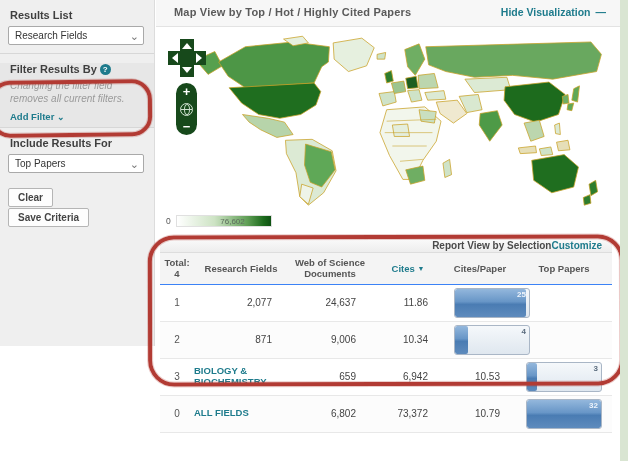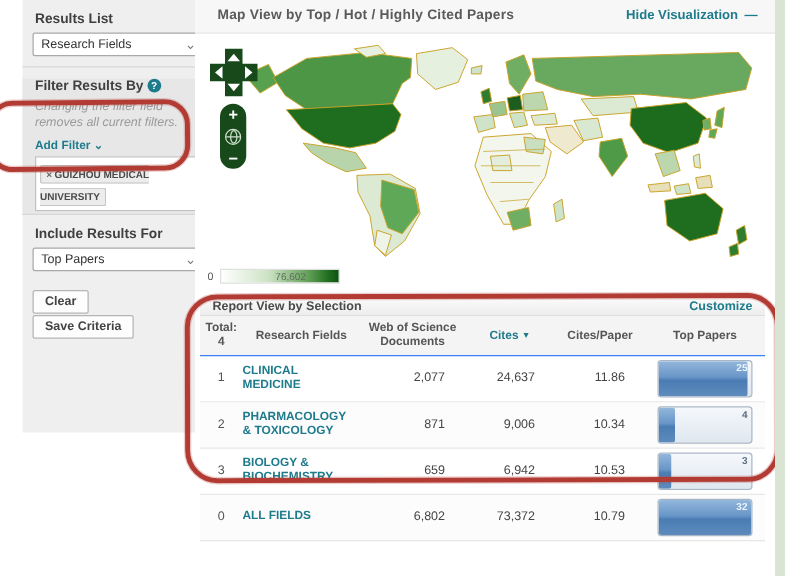--- a/index.html
+++ b/index.html
@@ -4,21 +4,21 @@
 <style>
   * { margin:0; padding:0; box-sizing:border-box; }
   html,body { width:628px; height:461px; }
   body { font-family:"Liberation Sans", sans-serif; background:#ffffff; overflow:hidden; }
   #app { position:relative; width:628px; height:461px; background:#ffffff; }
 
   
   .right-strip { position:absolute; right:0; top:0; width:8px; height:461px; background:#d9e5d2; }
 
   
-  .sidebar { position:absolute; left:0; top:0; width:155px; height:346px; background:#efefef; border-right:1px solid #dcdcdc;margin-left:18px; }
+  .sidebar { position:absolute; left:0; top:0; width:155px; height:346px; background:#efefef; border-right:1px solid #dcdcdc; }
   .sb-label { font-size:11px; font-weight:bold; color:#3f3f3f; margin:9px 0 5px 10px; }
   .dropdown { position:relative; margin:0 10px 0 8px; height:19px; background:#fff; border:1px solid #a9a9a9; border-radius:2px;
               font-size:10px; color:#333; line-height:17px; padding:0 16px 0 6px; cursor:pointer; }
   .dropdown .chev { position:absolute; right:4px; top:1px; font-size:11px; color:#777; }
   .sb-divider { height:1px; background:#d7d7d7; margin:8px 0 0 0; }
   .filter-section { background:#e7e7e7; padding-bottom:2px; border-bottom:1px solid #d7d7d7; }
   .info-badge { display:inline-block; width:11px; height:11px; border-radius:50%; background:#1e7b8c; color:#fff;
                 font-size:8px; line-height:11px; text-align:center; font-weight:bold; vertical-align:1px; margin-left:3px; }
   .filter-note { font-size:10px; font-style:italic; color:#9a9a9a; margin:2px 12px 6px 10px; line-height:1.25; }
   .add-filter { font-size:9.5px; font-weight:bold; color:#1e7b8c; margin:2px 0 3px 10px; cursor:pointer; }
@@ -54,21 +54,21 @@
 
   .map-legend { position:absolute; left:10px; bottom:8px; display:flex; align-items:center; }
   .legend-min { font-size:8.5px; color:#555; margin-right:5px; }
   .legend-bar { position:relative; width:96px; height:12px;
                 background:linear-gradient(90deg,#ffffff 0%,#cde3c4 40%,#5f9e55 75%,#1d6b1d 92%,#0e5212 100%);
                 border:1px solid #e0e0e0; }
   .legend-max { position:absolute; right:26px; top:1px; font-size:8px; color:#5d6d5d; }
 
   
   .report { position:absolute; left:4px; top:238px; width:452px; }
-  .report-header { height:15px; display:flex; justify-content:space-between; align-items:center;
+  .report-header { height:15px; display:flex; justify-content:flex-end; align-items:center;
                    background:linear-gradient(#fbfbfb,#ededed); border-bottom:1px solid #ddd; padding:0 10px; }
   .report-title { font-size:10px; font-weight:bold; color:#4a4a4a; }
   .customize-link { font-size:10px; font-weight:600; color:#1e7b8c; cursor:pointer; }
 
   .tbl { width:100%; font-size:10px; color:#444; }
   .tr { display:grid; grid-template-columns:34px 94px 84px 72px 72px 96px; align-items:center;
         border-bottom:1px solid #e8e8e8; padding:3px 0; }
   .tr.head { background:#f4f4f4; border-bottom:1px solid #3b82f6; padding:4px 0; }
   .th { font-weight:bold; color:#555; font-size:9.5px; text-align:center; line-height:1.2; }
   .th.cites-col { color:#1e7b8c; cursor:pointer; }
@@ -106,25 +106,20 @@
     </div>
     <div class="sb-divider"></div>
 
     <div class="filter-section">
       <div class="sb-label">
         <span>Filter Results By</span><span class="info-badge">?</span>
       </div>
       <div class="filter-note">Changing the filter field removes all current filters.</div>
       <div class="add-filter">
         <span>Add Filter</span> <span class="chev">⌄</span>
-      </div>
-      <div class="tag-box">
-        <span class="filter-tag">
-          <span class="x">×</span><span>GUIZHOU MEDICAL UNIVERSITY</span>
-        </span>
       </div>
     </div>
 
     <div class="sb-label">Include Results For</div>
     <div class="dropdown">
       <span>Top Papers</span>
       <span class="chev">⌄</span>
     </div>
 
     <div class="btn-row">
@@ -258,33 +253,31 @@
           <div class="th">Web of Science Documents</div>
           <div class="th cites-col">
             <span>Cites</span> <span class="sort">▼</span>
           </div>
           <div class="th">Cites/Paper</div>
           <div class="th">Top Papers</div>
         </div>
 
         <div class="tr">
           <div class="rank">1</div>
-          <div class="field-link">CLINICAL MEDICINE</div>
           <div class="num">2,077</div>
           <div class="num">24,637</div>
           <div class="num">11.86</div>
           <div class="bar-track">
               <span class="bar-fill" style="width: 96%;"></span>
               <span class="bar-label on-fill">25</span>
             </div>
         </div>
 
         <div class="tr">
           <div class="rank">2</div>
-          <div class="field-link">PHARMACOLOGY &amp; TOXICOLOGY</div>
           <div class="num">871</div>
           <div class="num">9,006</div>
           <div class="num">10.34</div>
           <div class="bar-track">
               <span class="bar-fill" style="width: 17%;"></span>
               <span class="bar-label off-fill">4</span>
             </div>
         </div>
 
         <div class="tr">

